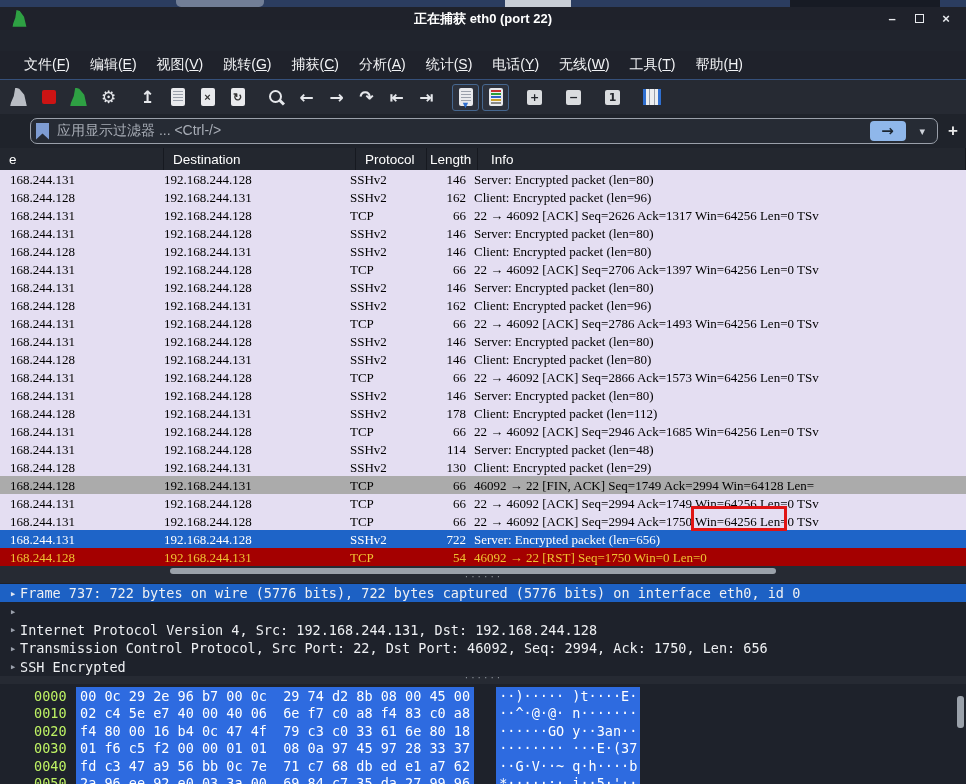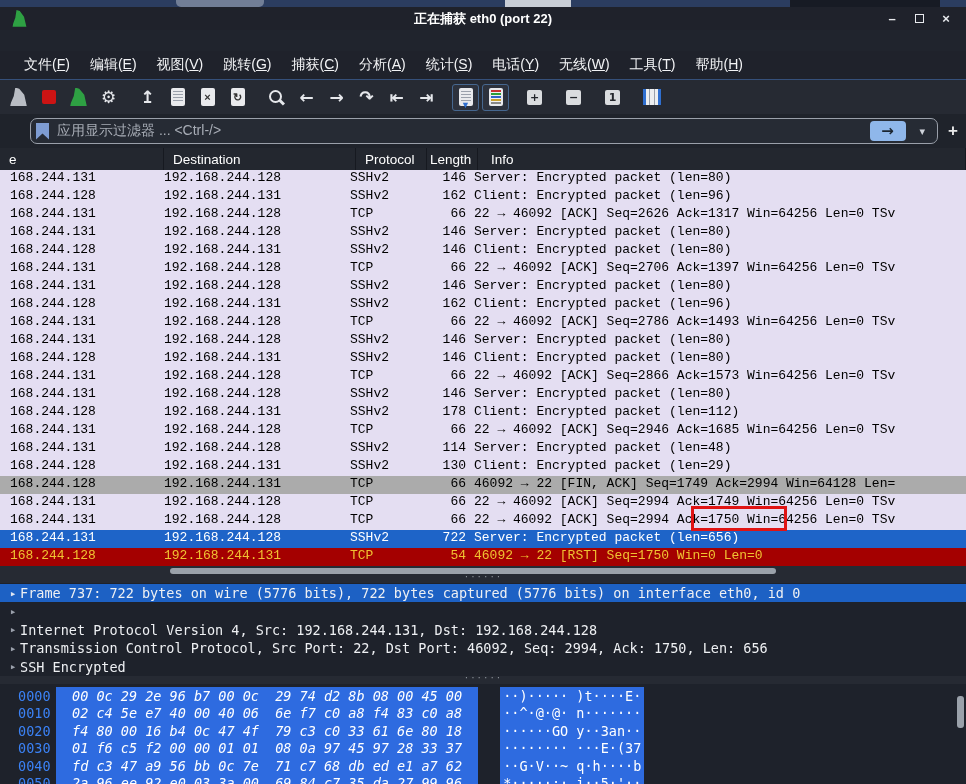--- a/index.html
+++ b/index.html
@@ -54,21 +54,21 @@
   .filter-placeholder { color:#a8adb6; font-size:14px; white-space:nowrap; overflow:hidden; flex:1; }
   .apply-btn { width:36px; height:20px; background:#8fb7ea; border-radius:4px; color:#1b2530; display:flex; align-items:center; justify-content:center; font-size:15px; font-weight:bold; flex:none; font-family:"DejaVu Sans", sans-serif; }
   .caret { color:#cfd3da; font-size:11px; padding:0 4px 0 6px; }
   .plusbtn { color:#e8e8e8; font-size:17px; font-weight:bold; padding-left:10px; }
 
   
   .pl-header { height:22px; background:#23272f; color:#fff; display:flex; font-size:13.5px; align-items:center; }
   .pl-header .hc { height:100%; display:flex; align-items:center; border-right:1px solid #161920; padding-left:9px; white-space:nowrap; overflow:hidden; }
   .hc.c-src { width:164px; } .hc.c-dst { width:192px; } .hc.c-proto { width:71px; } .hc.c-len { width:51px; padding-left:3px; } .hc.c-info { flex:1; padding-left:13px; }
   .plist { height:396px; overflow:hidden; background:#e4def2; }
-  .prow { height:18px; display:flex; align-items:flex-start; font-family:Liberation Mono, monospace; font-size:13px; color:#000; background:#e4def2; white-space:nowrap; }
+  .prow { height:18px; display:flex; align-items:flex-end; font-family:Liberation Serif, serif; font-size:13px; color:#000; background:#e4def2; white-space:nowrap; }
   .prow .c { overflow:hidden; white-space:nowrap; flex:none; }
   .c.src { width:154px; padding-left:10px; } .c.dst { width:192px; padding-left:10px; } .c.proto { width:71px; padding-left:4px; }
   .c.len { width:51px; text-align:right; padding-right:2px; } .c.info { flex:1; padding-left:6px; }
   .prow.gray { background:#ababab; }
   .prow.selected { background:#1e64c8; color:#fff; }
   .prow.error { background:#a40000; color:#f0c232; }
 
   .hscroll { height:9px; background:#262a33; position:relative; }
   .hscroll .handle { position:absolute; left:170px; top:1.5px; width:606px; height:6px; background:#9aa1aa; border-radius:3px; }
   .splitter { height:8px; background:#262a33; color:#8a9097; text-align:center; font-size:9px; line-height:5px; letter-spacing:1px; font-family:"DejaVu Sans Mono", monospace; }
@@ -76,22 +76,22 @@
   
   .detail { height:93px; background:#1e222b; padding-top:1px; }
   .dline { height:18.4px; display:flex; align-items:center; color:#eef0f3; font-family:"DejaVu Sans Mono", monospace; font-size:13.5px; white-space:nowrap; overflow:hidden; }
   .dline .arrow { color:#9aa0ab; width:14px; text-align:center; margin-left:6px; font-size:11px; flex:none; }
   .dline.selected { background:#1d61c4; }
   .dline.selected .arrow { color:#dfe6f2; }
 
   
   .hexpane { height:110px; background:#1e222b; padding-top:3px; position:relative; }
   .hrow { height:17.5px; display:flex; align-items:center; font-family:"DejaVu Sans Mono", monospace; font-size:13.5px; white-space:pre; }
-  .hrow .off { color:#3b82f6; padding-left:18px; width:56px; flex:none; }
-  .hrow .hx { background:#2e6be0; color:#fff; padding:1px 16px;font-style:italic; }
+  .hrow .off { color:#bef264; padding-left:34px; width:76px; flex:none; }
+  .hrow .hx { background:#2e6be0; color:#fff; padding:1px 4px; }
   .hrow .as { background:#2e6be0; color:#ffffff; padding:1px 3px; margin-left:22px; }
   .vscroll { position:absolute; right:2px; top:12px; width:7px; height:32px; background:#9aa1aa; border-radius:3px; }
 
   
   .statusbar { height:13px; background:#20242c; border-top:1px solid #363b45; display:flex; align-items:flex-start; padding:3px 10px 0 10px; gap:8px; overflow:hidden; color:#a6abb4; font-size:12.5px; white-space:nowrap; }
   .sb-dot { width:10px; height:10px; border-radius:50%; background:#767c86; flex:none; margin-top:1px; }
   .sb-note { width:10px; height:10px; background:#5a8fd0; border-radius:1.5px; flex:none; margin-top:1px; }
   .sb-right { margin-left:auto; }
 
   

